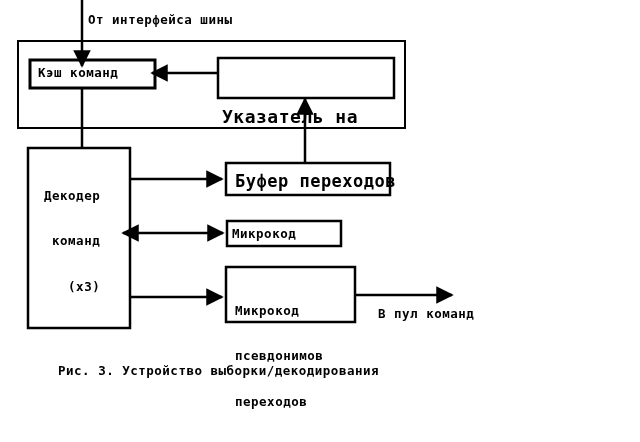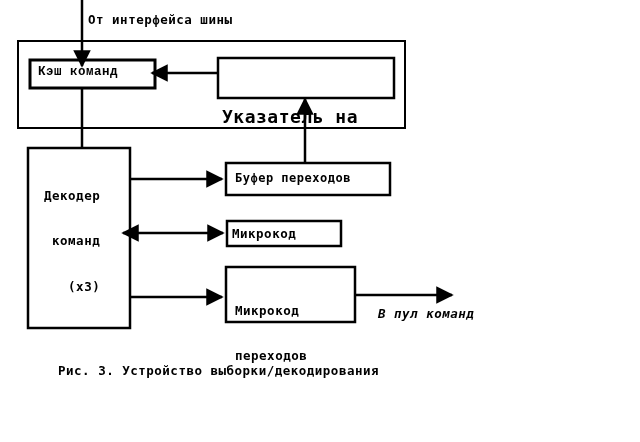--- a/index.html
+++ b/index.html
@@ -38,27 +38,27 @@
     position: absolute;
     white-space: pre;
     font-family: "DejaVu Sans Mono", "Liberation Mono", monospace;
     font-weight: bold;
     color: #000000;
     letter-spacing: 0.5px;
     line-height: 1.22;
   }
 
   .lbl-bus      { left: 88px;  top: 12px;  font-size: 12.5px; }
-  .lbl-cache    { left: 38px;  top: 65px;  font-size: 12.5px; font-family: Liberation Mono, monospace; }
+  .lbl-cache    { left: 38px;  top: 65px;  font-size: 12.5px; }
   .lbl-pointer  { left: 222px; top: 62px;  font-size: 18px; }
   .lbl-decoder  { left: 44px;  top: 157px; font-size: 12.5px; text-align: right; }
-  .lbl-branch   { left: 235px; top: 171px; font-size: 12px; }
+  .lbl-branch   { left: 235px; top: 171px; font-size: 17px; }
   .lbl-microcode{ left: 232px; top: 226px; font-size: 12.5px; }
   .lbl-rat      { left: 235px; top: 272px; font-size: 12.5px; }
-  .lbl-pool     { left: 378px; top: 306px; font-size: 12.5px; font-style: italic; }
+  .lbl-pool     { left: 378px; top: 306px; font-size: 12.5px; }
   .lbl-caption  { left: 18px;  top: 363px; font-size: 12.5px; margin-left: 40px; }
 
   .lbl .line { display: block; }
 </style>
 </head>
 <body>
 
 <div id="diagram-root">
 
   <svg class="svg-layer" viewBox="0 0 640 442" xmlns="http://www.w3.org/2000/svg">
@@ -115,20 +115,21 @@
     <span class="line">команд</span>
     <span class="line">(х3)</span>
   </div>
 
   <div class="lbl lbl-branch">Буфер переходов</div>
 
   <div class="lbl lbl-microcode">Микрокод</div>
 
   <div class="lbl lbl-rat">
     <span class="line">Микрокод</span>
+    <span class="line">псевдонимов</span>
     <span class="line">переходов</span>
   </div>
 
   <div class="lbl lbl-pool">В пул команд</div>
 
   <div class="lbl lbl-caption">Рис. 3. Устройство выборки/декодирования</div>
 
 </div>
 
 </body></html>

